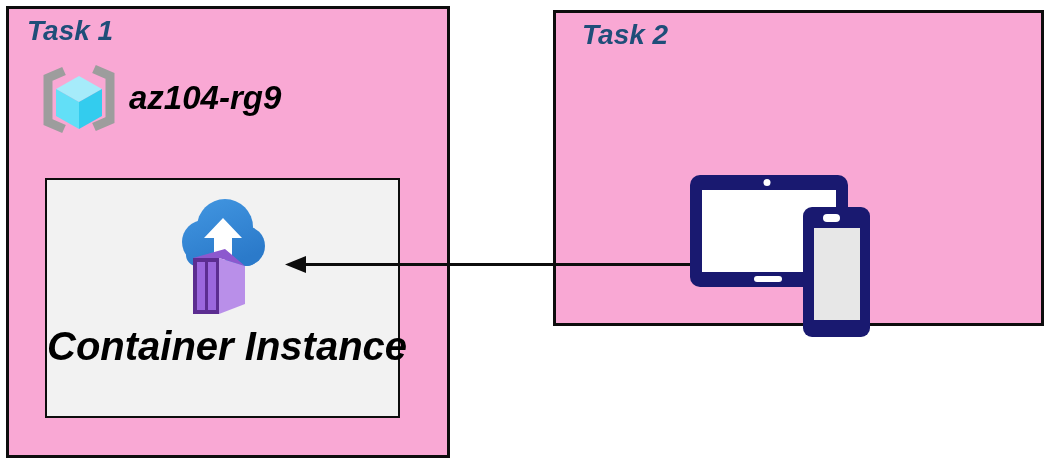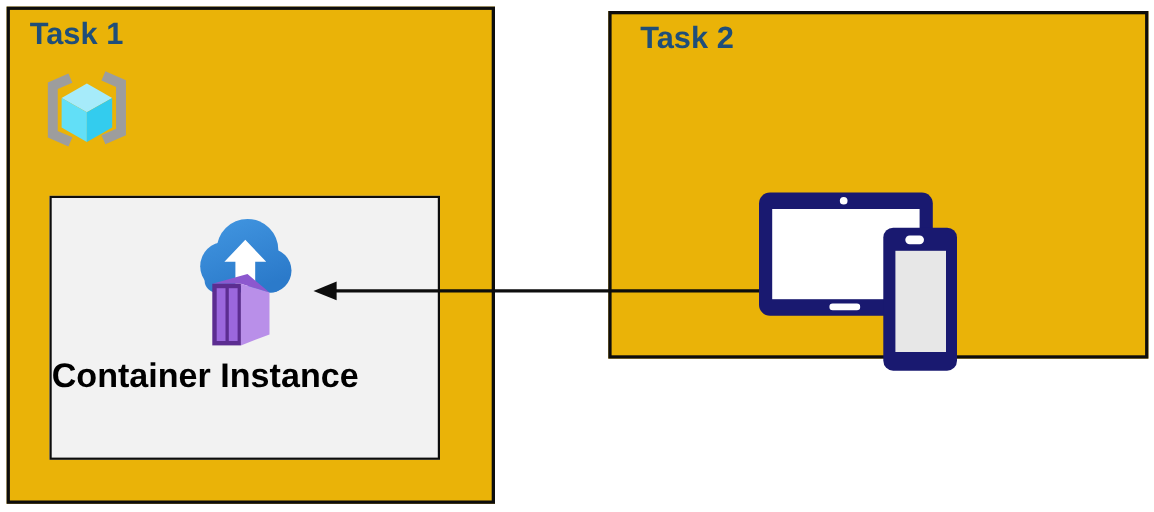--- a/index.html
+++ b/index.html
@@ -8,23 +8,24 @@
     background:#ffffff;
   }
   .canvas{
     position:relative;
     width:1049px;height:465px;
     background:#ffffff;
     overflow:hidden;
   }
   .task-box{
     position:absolute;
-    background:#eab308;
+    background:#f9a8d4;
     border:3px solid #0d0d0d;
     box-sizing:border-box;
+    font-style:italic;
   }
   #task1-box{left:6px;top:6px;width:444px;height:452px;}
   #task2-box{left:553px;top:10px;width:491px;height:316px;}
   .task-title{
     position:absolute;
     font-size:28px;
     font-weight:700;
     color:#1F4E79;
     letter-spacing:0px;
     white-space:nowrap;
@@ -42,21 +43,21 @@
     left:36px;top:169px;
     width:355px;height:240px;
     background:#F2F2F2;
     border:2.5px solid #0d0d0d;
     box-sizing:border-box;
   }
   #ci-icon{position:absolute;left:131px;top:12px;}
   #ci-label{
     position:absolute;left:0;top:144px;width:100%;
     text-align:left;
-    font-size:31px;font-weight:700;color:#000000;
+    font-size:40px;font-weight:700;color:#000000;
     white-space:nowrap;
   }
   #devices-icon{position:absolute;left:130px;top:156px;}
   #task2-caption{
     position:absolute;left:107px;top:340px;width:260px;
     text-align:center;
     font-size:31px;font-weight:700;color:#000000;
     white-space:nowrap;
   }
   #connector{
@@ -73,20 +74,21 @@
   <div class="task-box" id="task1-box">
     <div class="task-title" id="task1-title">Task 1</div>
 
     <svg id="rg-icon" width="86" height="76" viewBox="0 0 86 76">
       <polyline points="28,8 12,15 12,59 28,66" fill="none" stroke="#9D9D9D" stroke-width="9"></polyline>
       <polyline points="58,6 74,13 74,57 58,64" fill="none" stroke="#9D9D9D" stroke-width="9"></polyline>
       <polygon points="43,13 66,26 43,39 20,26" fill="#A6EBFA"></polygon>
       <polygon points="20,26 43,39 43,66 20,53" fill="#62DFF7"></polygon>
       <polygon points="66,26 43,39 43,66 66,53" fill="#33CCEE"></polygon>
     </svg>
+    <div id="rg-name">az104-rg9</div>
 
     <div id="inner-box">
 
       <svg id="ci-icon" class="icon-layer" width="90" height="125" viewBox="0 0 90 125">
         <defs>
           <linearGradient id="cloudGrad" gradientUnits="userSpaceOnUse" x1="0" y1="0" x2="30" y2="80">
             <stop offset="0" stop-color="#459AE4"></stop>
             <stop offset="1" stop-color="#2B7ACA"></stop>
           </linearGradient>
         </defs>

